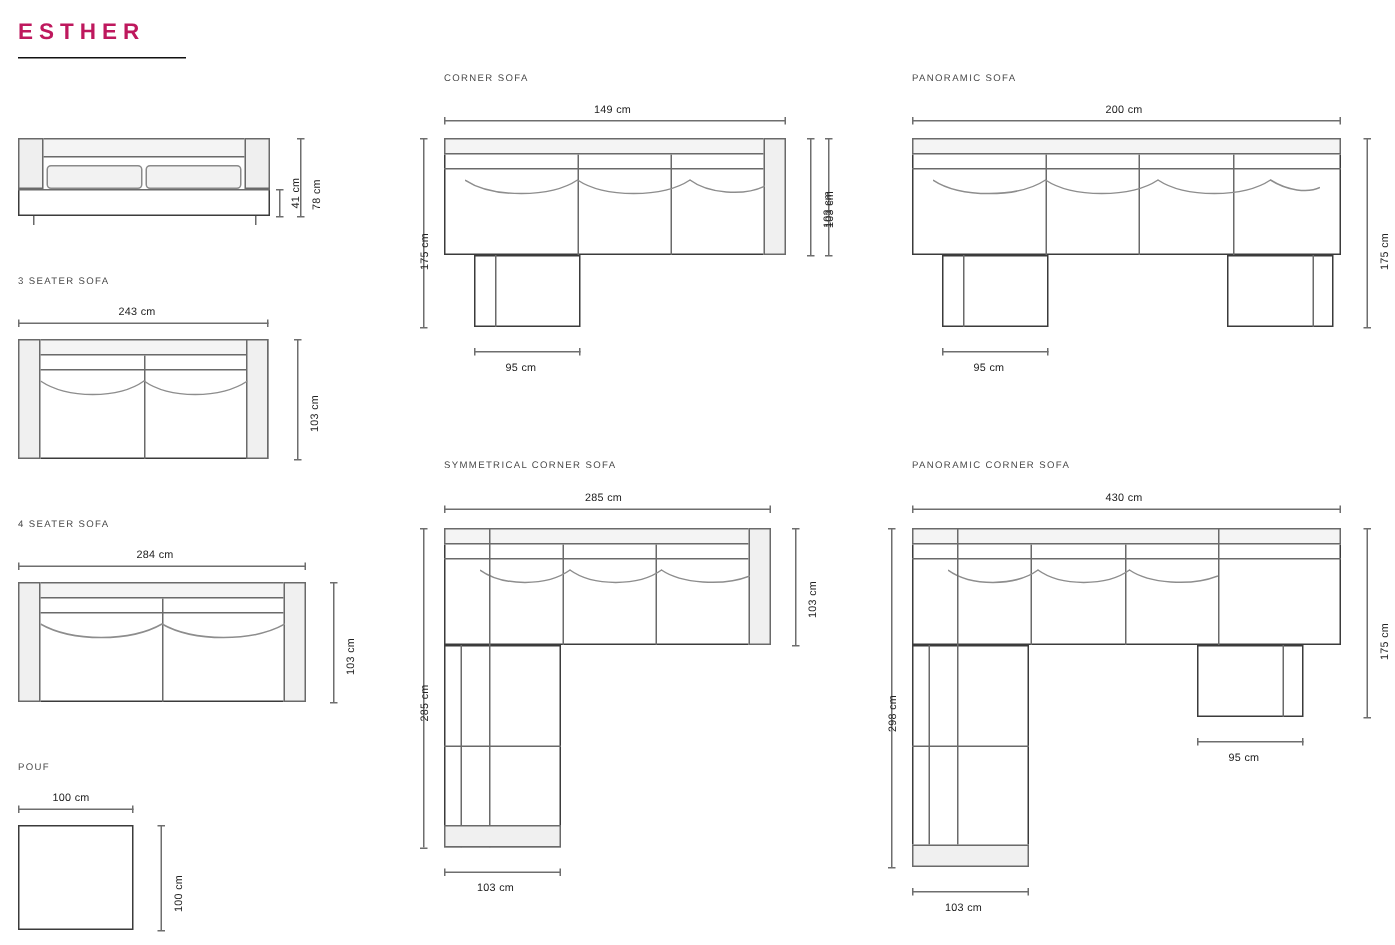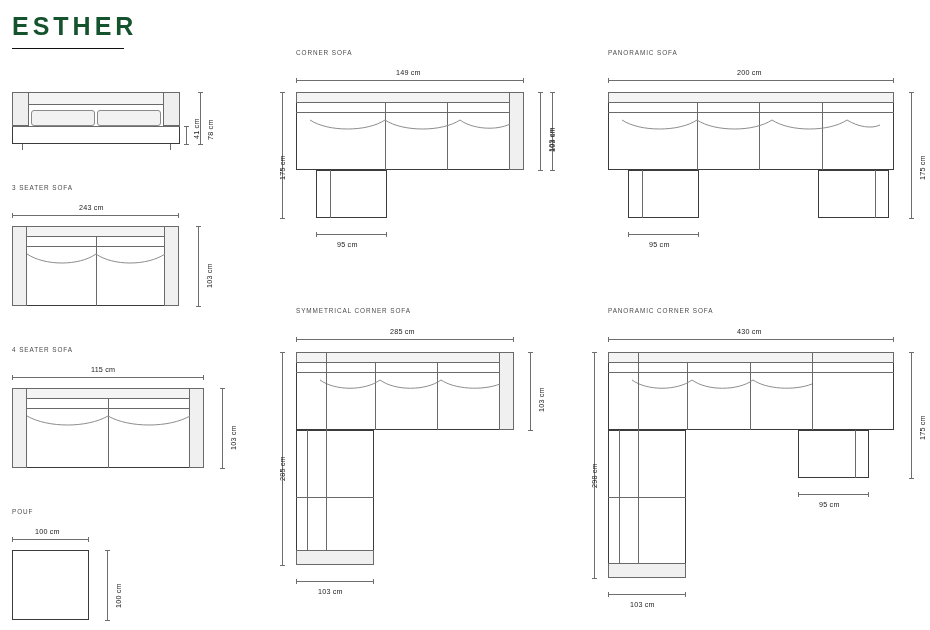--- a/index.html
+++ b/index.html
@@ -15,24 +15,24 @@
   }
   .page { position: relative; width: 930px; height: 630px; }
 
   
   .brand {
     position: absolute;
     left: 12px; top: 14px;
     width: 120px;
   }
   .brand-title {
-    font-size: 25px;
+    font-size: 15px;
     letter-spacing: 4px;
     font-weight: 700;
-    color: #14532d;
+    color: #be185d;
     line-height: 1;
   }
   .brand-rule {
     margin-top: 9px;
     border-bottom: 1px solid #111;
     width: 112px;
   }
 
   
   .cap {
@@ -128,21 +128,21 @@
     <div class="tick-h" style="left:195.5px; top:306px;"></div>
     <div class="dimlabel vert" style="left:205px; top:288px;">103 cm</div>
   </div>
 
   <div>
     <div class="cap" style="left:12px; top:346px;">4 SEATER SOFA</div>
 
     <div class="hline" style="left:12px; top:377px; width:192px;"></div>
     <div class="tick-v" style="left:12px; top:374.5px;"></div>
     <div class="tick-v" style="left:203px; top:374.5px;"></div>
-    <div class="dimlabel" style="left:91px; top:365px;">115 cm</div>
+    <div class="dimlabel" style="left:91px; top:365px;">284 cm</div>
 
     <div class="outline" style="left:12px; top:388px; width:192px; height:80px;"></div>
     <div class="thin" style="left:12px; top:388px; width:192px; height:11px; background:#f4f4f4;"></div>
     <div class="thin" style="left:12px; top:388px; width:15px; height:80px; background:#f0f0f0;"></div>
     <div class="thin" style="left:189px; top:388px; width:15px; height:80px; background:#f0f0f0;"></div>
     <div class="hseg" style="left:27px; top:408px; width:162px;"></div>
     <div class="vseg" style="left:108px; top:399px; height:69px;"></div>
     <svg class="wave" style="left:27px; top:414px;" width="163" height="16">
       <path d="M0,2 C21,14 60,14 81,2 C102,14 142,14 163,2" fill="none" stroke="#8d8d8d" stroke-width="1"></path>
     </svg>

